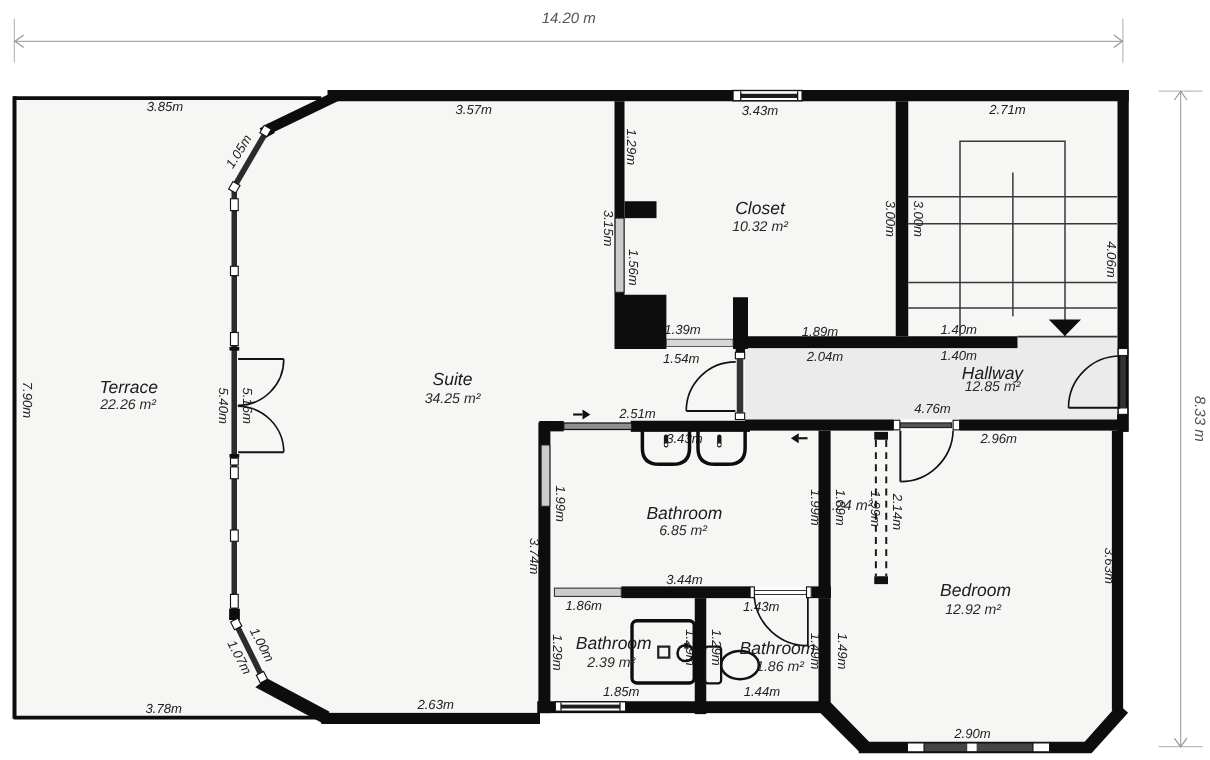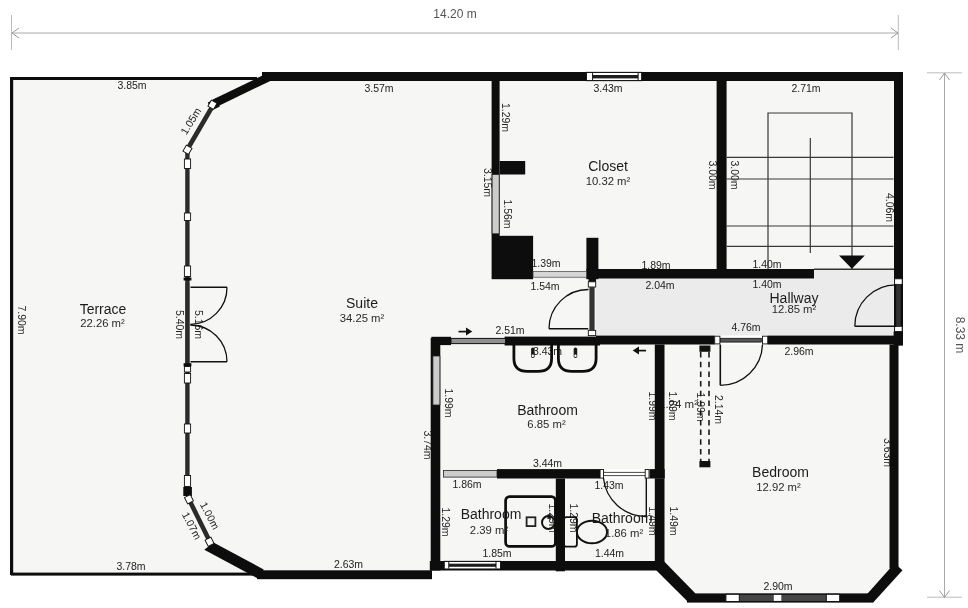--- a/index.html
+++ b/index.html
@@ -1,16 +1,16 @@
 <!DOCTYPE html>
 <html><head>
 <meta charset="utf-8">
 <style>
   html,body{margin:0;padding:0;background:#ffffff;}
-  #plan{width:968px;height:608px;position:relative;font-family:"Liberation Sans",sans-serif;}
+  #plan{width:968px;height:608px;position:relative;font-family:"Liberation Sans",sans-serif;font-style:italic;}
   text{font-family:"Liberation Sans",sans-serif;fill:#222;}
   .dim{font-size:10.5px;}
   .room{font-size:14px;fill:#1c1c1c;}
   .area{font-size:11.3px;fill:#2a2a2a;}
   .meas{font-size:12px;fill:#555;}
 </style>
 </head>
 <body>
 <div id="plan">
 <svg width="968" height="608" viewBox="0 0 968 608">

